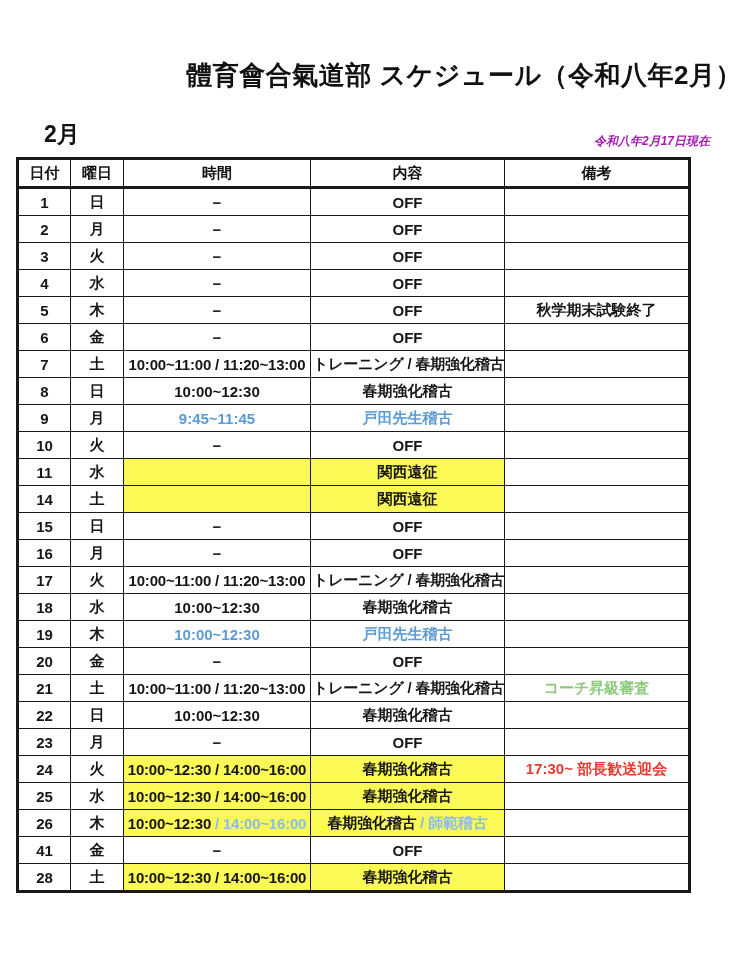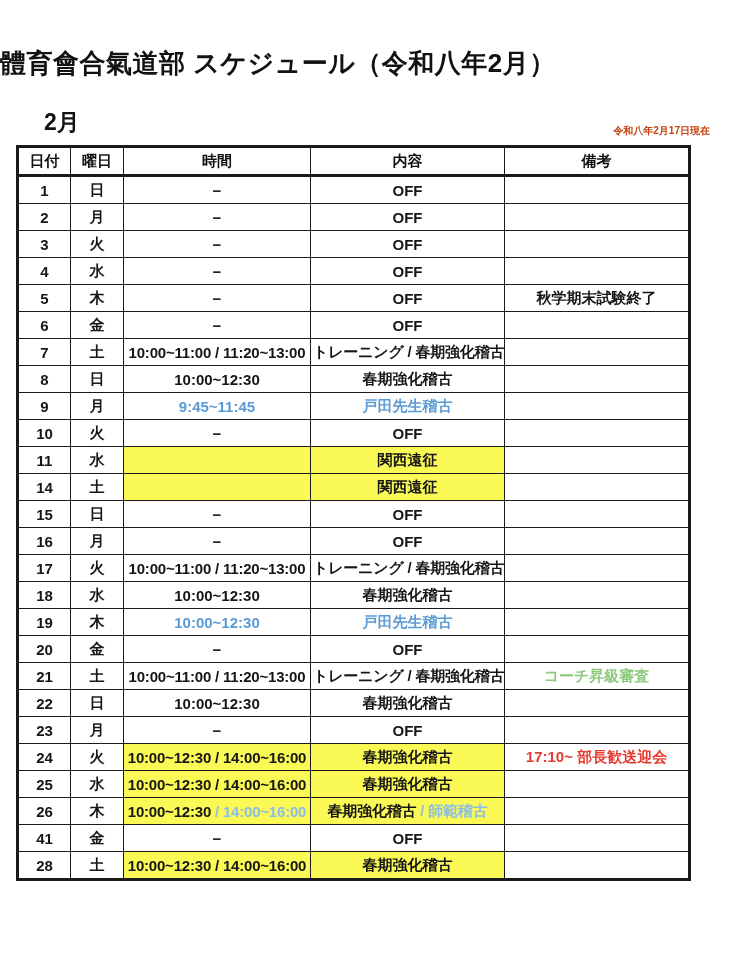--- a/index.html
+++ b/index.html
@@ -4,29 +4,29 @@
 <style>
   html,body{margin:0;padding:0;}
   body{
     width:742px;height:972px;background:#ffffff;
     font-family:"Liberation Sans","DejaVu Sans",sans-serif;
     font-weight:bold;color:#161616;
     -webkit-font-smoothing:antialiased;
   }
   .page{position:relative;width:742px;height:972px;overflow:hidden;}
   .title{
-    margin-top:46px;text-align:left;
+    margin-top:58px;text-align:right;
     font-size:26px;letter-spacing:0.5px;color:#111;
   }
   .subheader{
     width:672px;margin:26px 0 7px 38px;
     display:flex;justify-content:space-between;align-items:flex-end;
   }
   .month-label{font-size:23px;padding-left:6px;color:#111;}
-  .as-of{font-size:10px;color:#c2410c;}
+  .as-of{font-size:12px;color:#a21caf;font-style:italic;}
   table.schedule{
     margin-left:16px;width:672px;
     border-collapse:collapse;table-layout:fixed;
     border:3px solid var(--c-border);
   }
   table.schedule th{
     height:24px;font-size:15px;text-align:center;vertical-align:middle;
     border:1px solid var(--c-border);
     border-bottom:3px solid var(--c-border);
     padding:1px 2px;color:#111;
@@ -217,21 +217,21 @@
           <td>月</td>
           <td><span>−</span></td>
           <td><span>OFF</span></td>
           <td></td>
         </tr>
         <tr>
           <td>24</td>
           <td>火</td>
           <td class="compact hl"><span>10:00~12:30 / 14:00~16:00</span></td>
           <td class="hl"><span>春期強化稽古</span></td>
-          <td><span class="seg-red">17:10~ 部長歓送迎会</span></td>
+          <td><span class="seg-red">17:30~ 部長歓送迎会</span></td>
         </tr>
         <tr>
           <td>25</td>
           <td>水</td>
           <td class="compact hl"><span>10:00~12:30 / 14:00~16:00</span></td>
           <td class="hl"><span>春期強化稽古</span></td>
           <td></td>
         </tr>
         <tr>
           <td>26</td>

